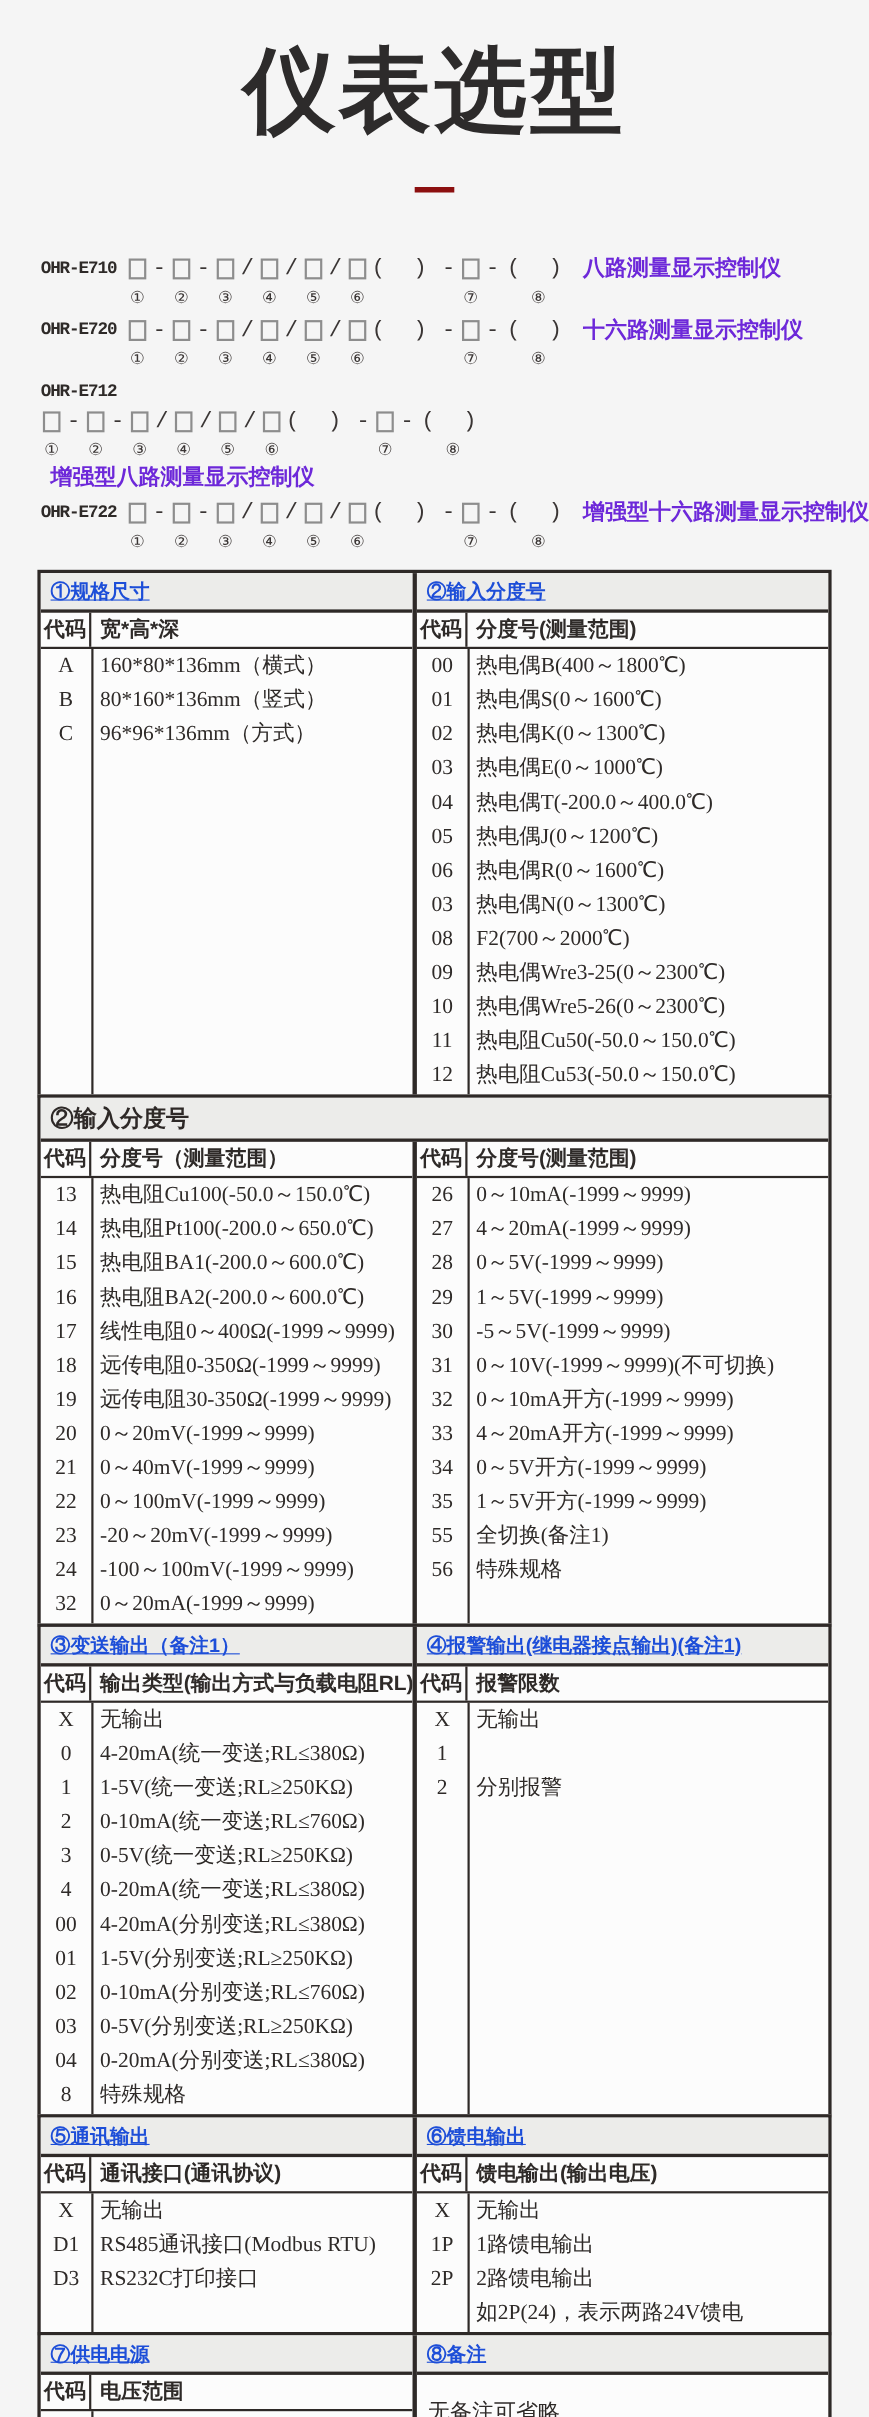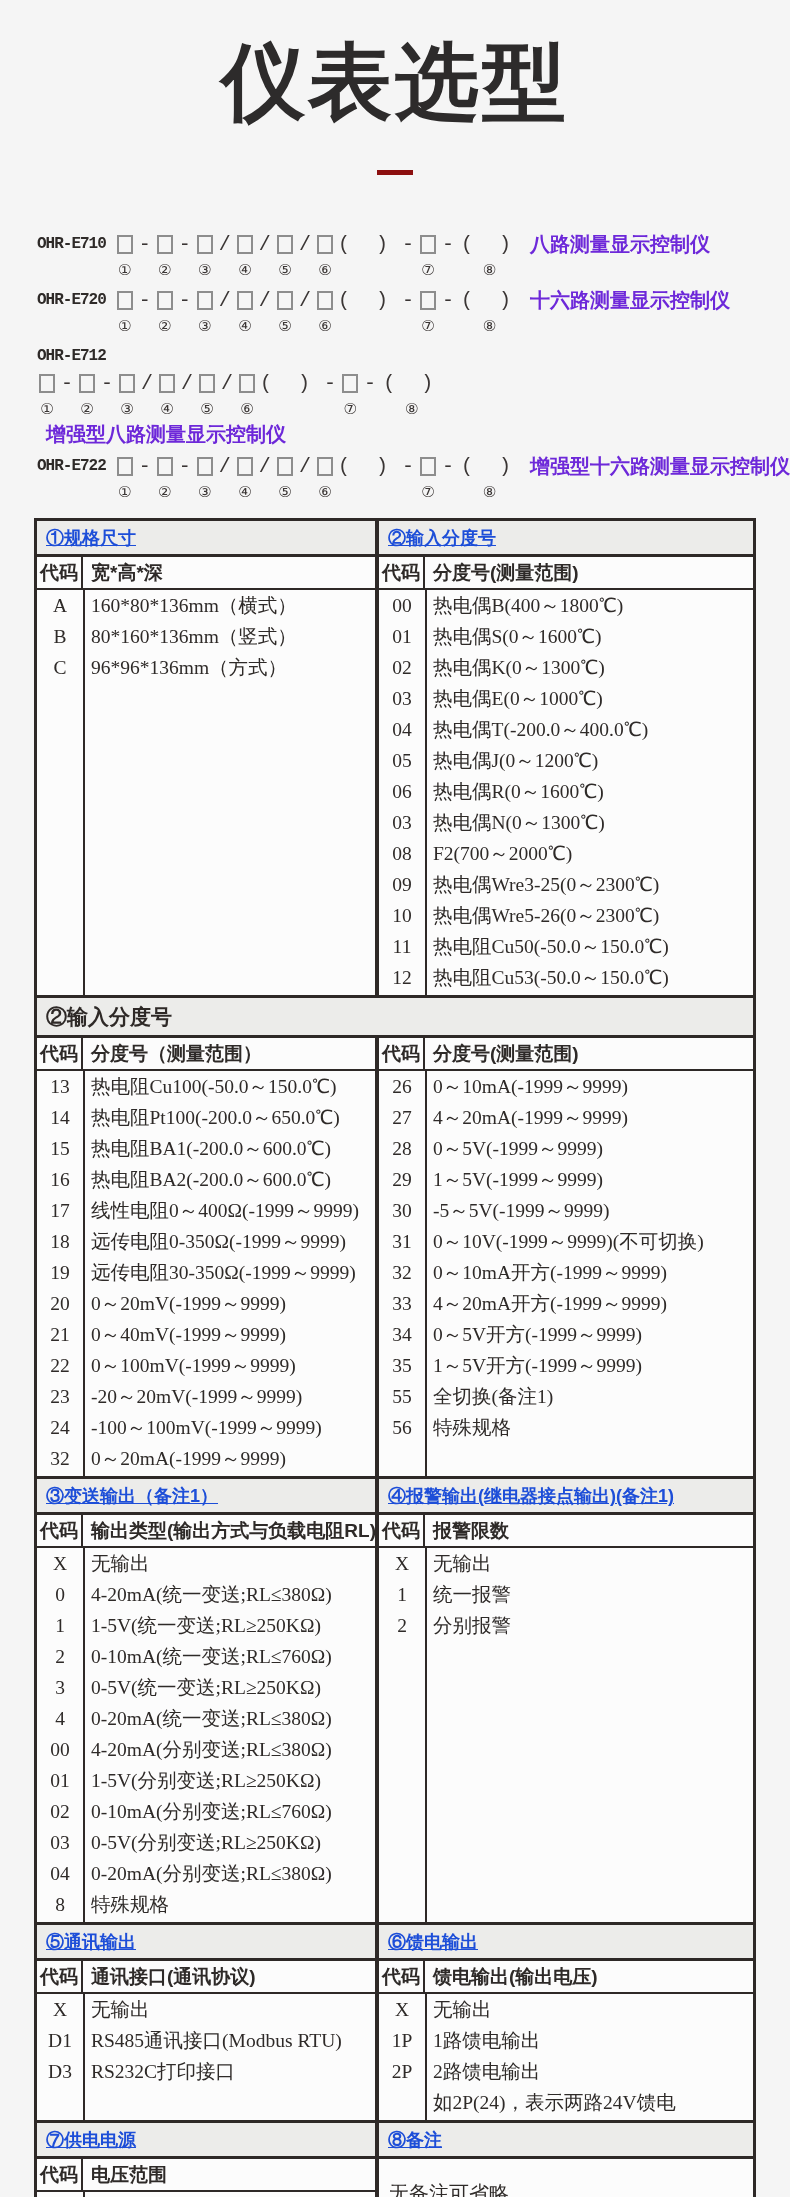--- a/index.html
+++ b/index.html
@@ -677,21 +677,20 @@
             <span class="pcode">代码</span>
             <span class="pval">报警限数</span>
           </div>
           <div class="pbody">
             <div class="prow">
               <span class="pcode">X</span>
               <span class="pval">无输出</span>
             </div>
             <div class="prow">
               <span class="pcode">1</span>
-              <span class="pval">统一报警</span>
             </div>
             <div class="prow">
               <span class="pcode">2</span>
               <span class="pval">分别报警</span>
             </div>
           </div>
         </div>
       </section>
       <section class="sel-table">
         <div class="panel left">

